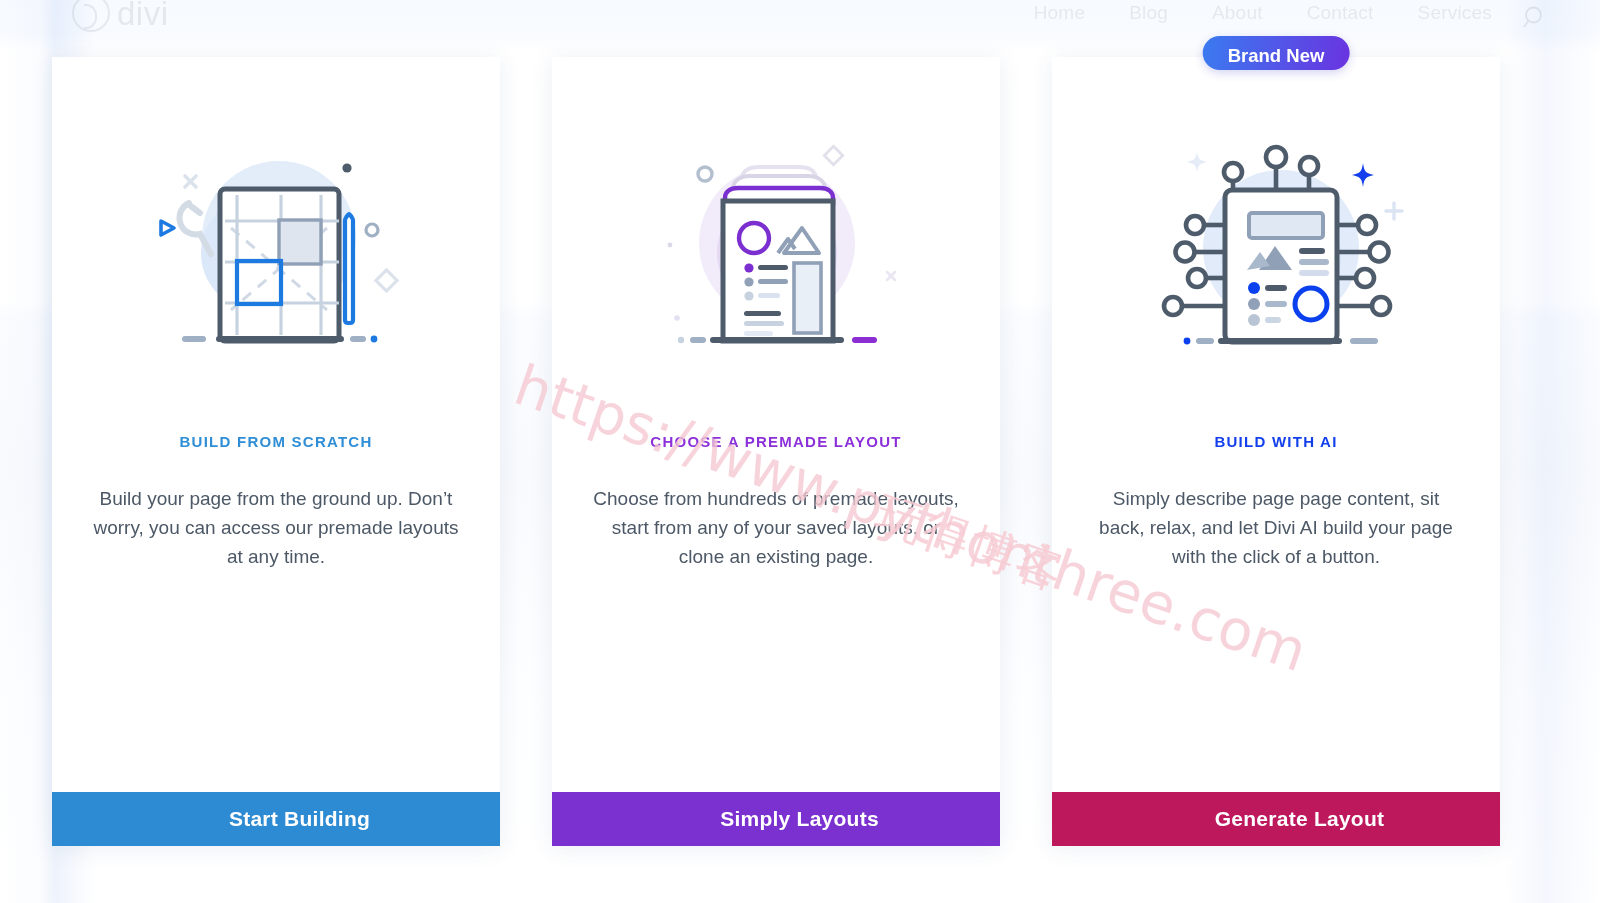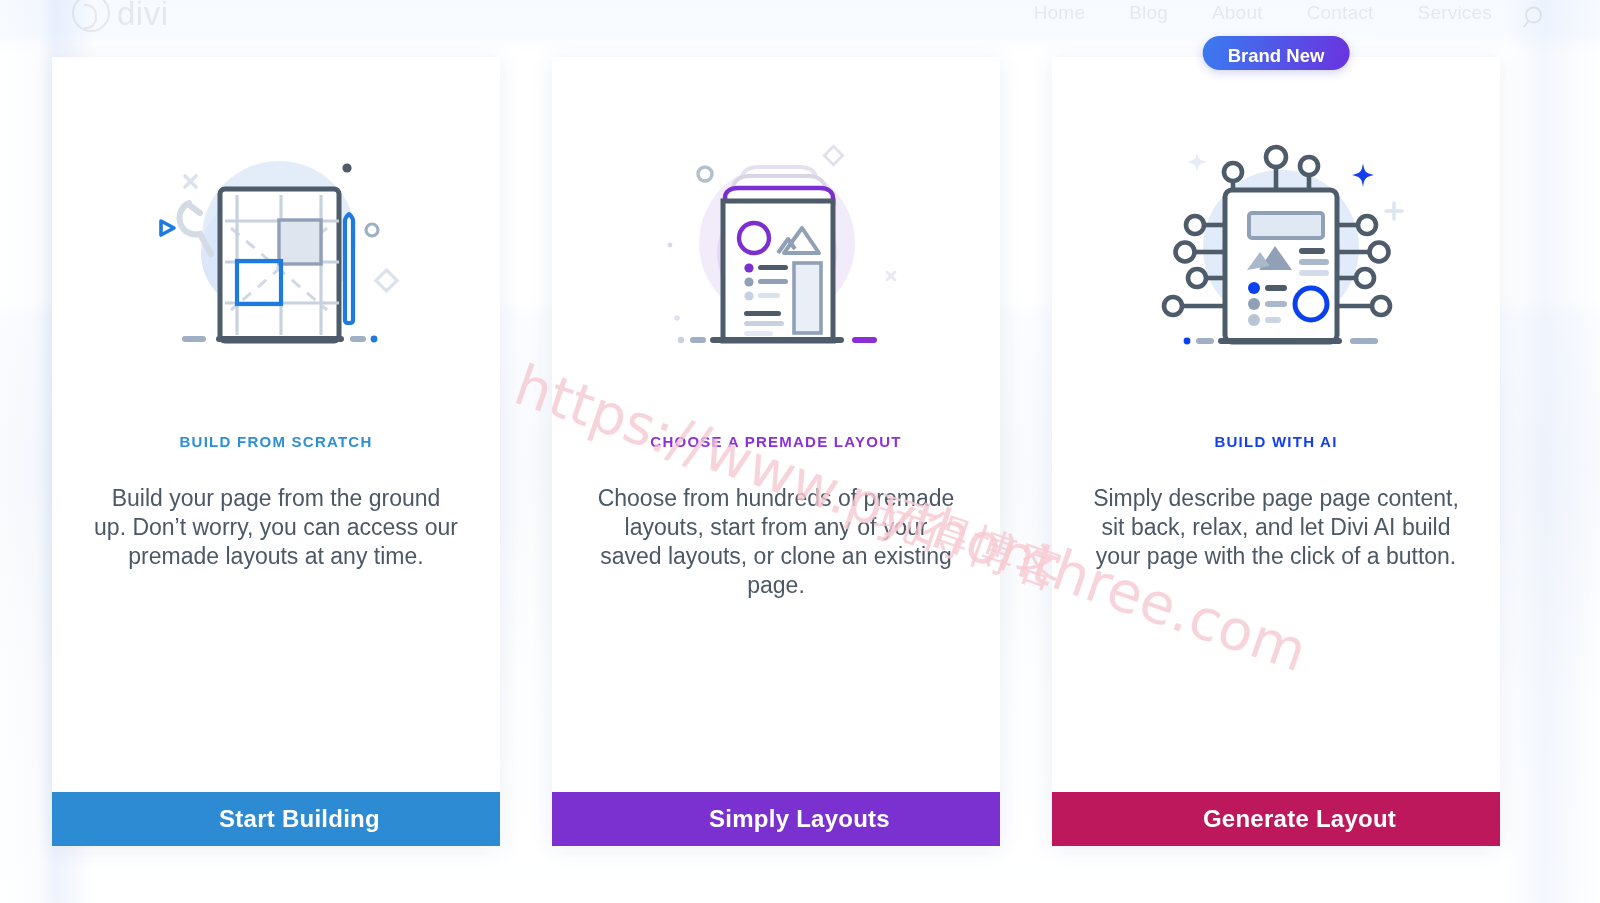--- a/index.html
+++ b/index.html
@@ -183,32 +183,32 @@
     font-weight: bold;
     letter-spacing: 1.25px;
     text-transform: uppercase;
     text-align: center;
   }
 
   .card-desc {
     margin-top: 34px;
     width: 366px;
     text-align: center;
-    font-size: 23px;
+    font-size: 19px;
     line-height: 29px;
     color: #4c5866;
   }
 
   .card-cta {
     height: 54px;
     width: 100%;
     border: none;
     color: #ffffff;
     font-family: "Liberation Sans", sans-serif;
-    font-size: 24px;
+    font-size: 21px;
     font-weight: bold;
     letter-spacing: .25px;
     cursor: pointer;
     display: flex;
     align-items: center;
     justify-content: center;
     padding-left: 47px;
   }
 
   

